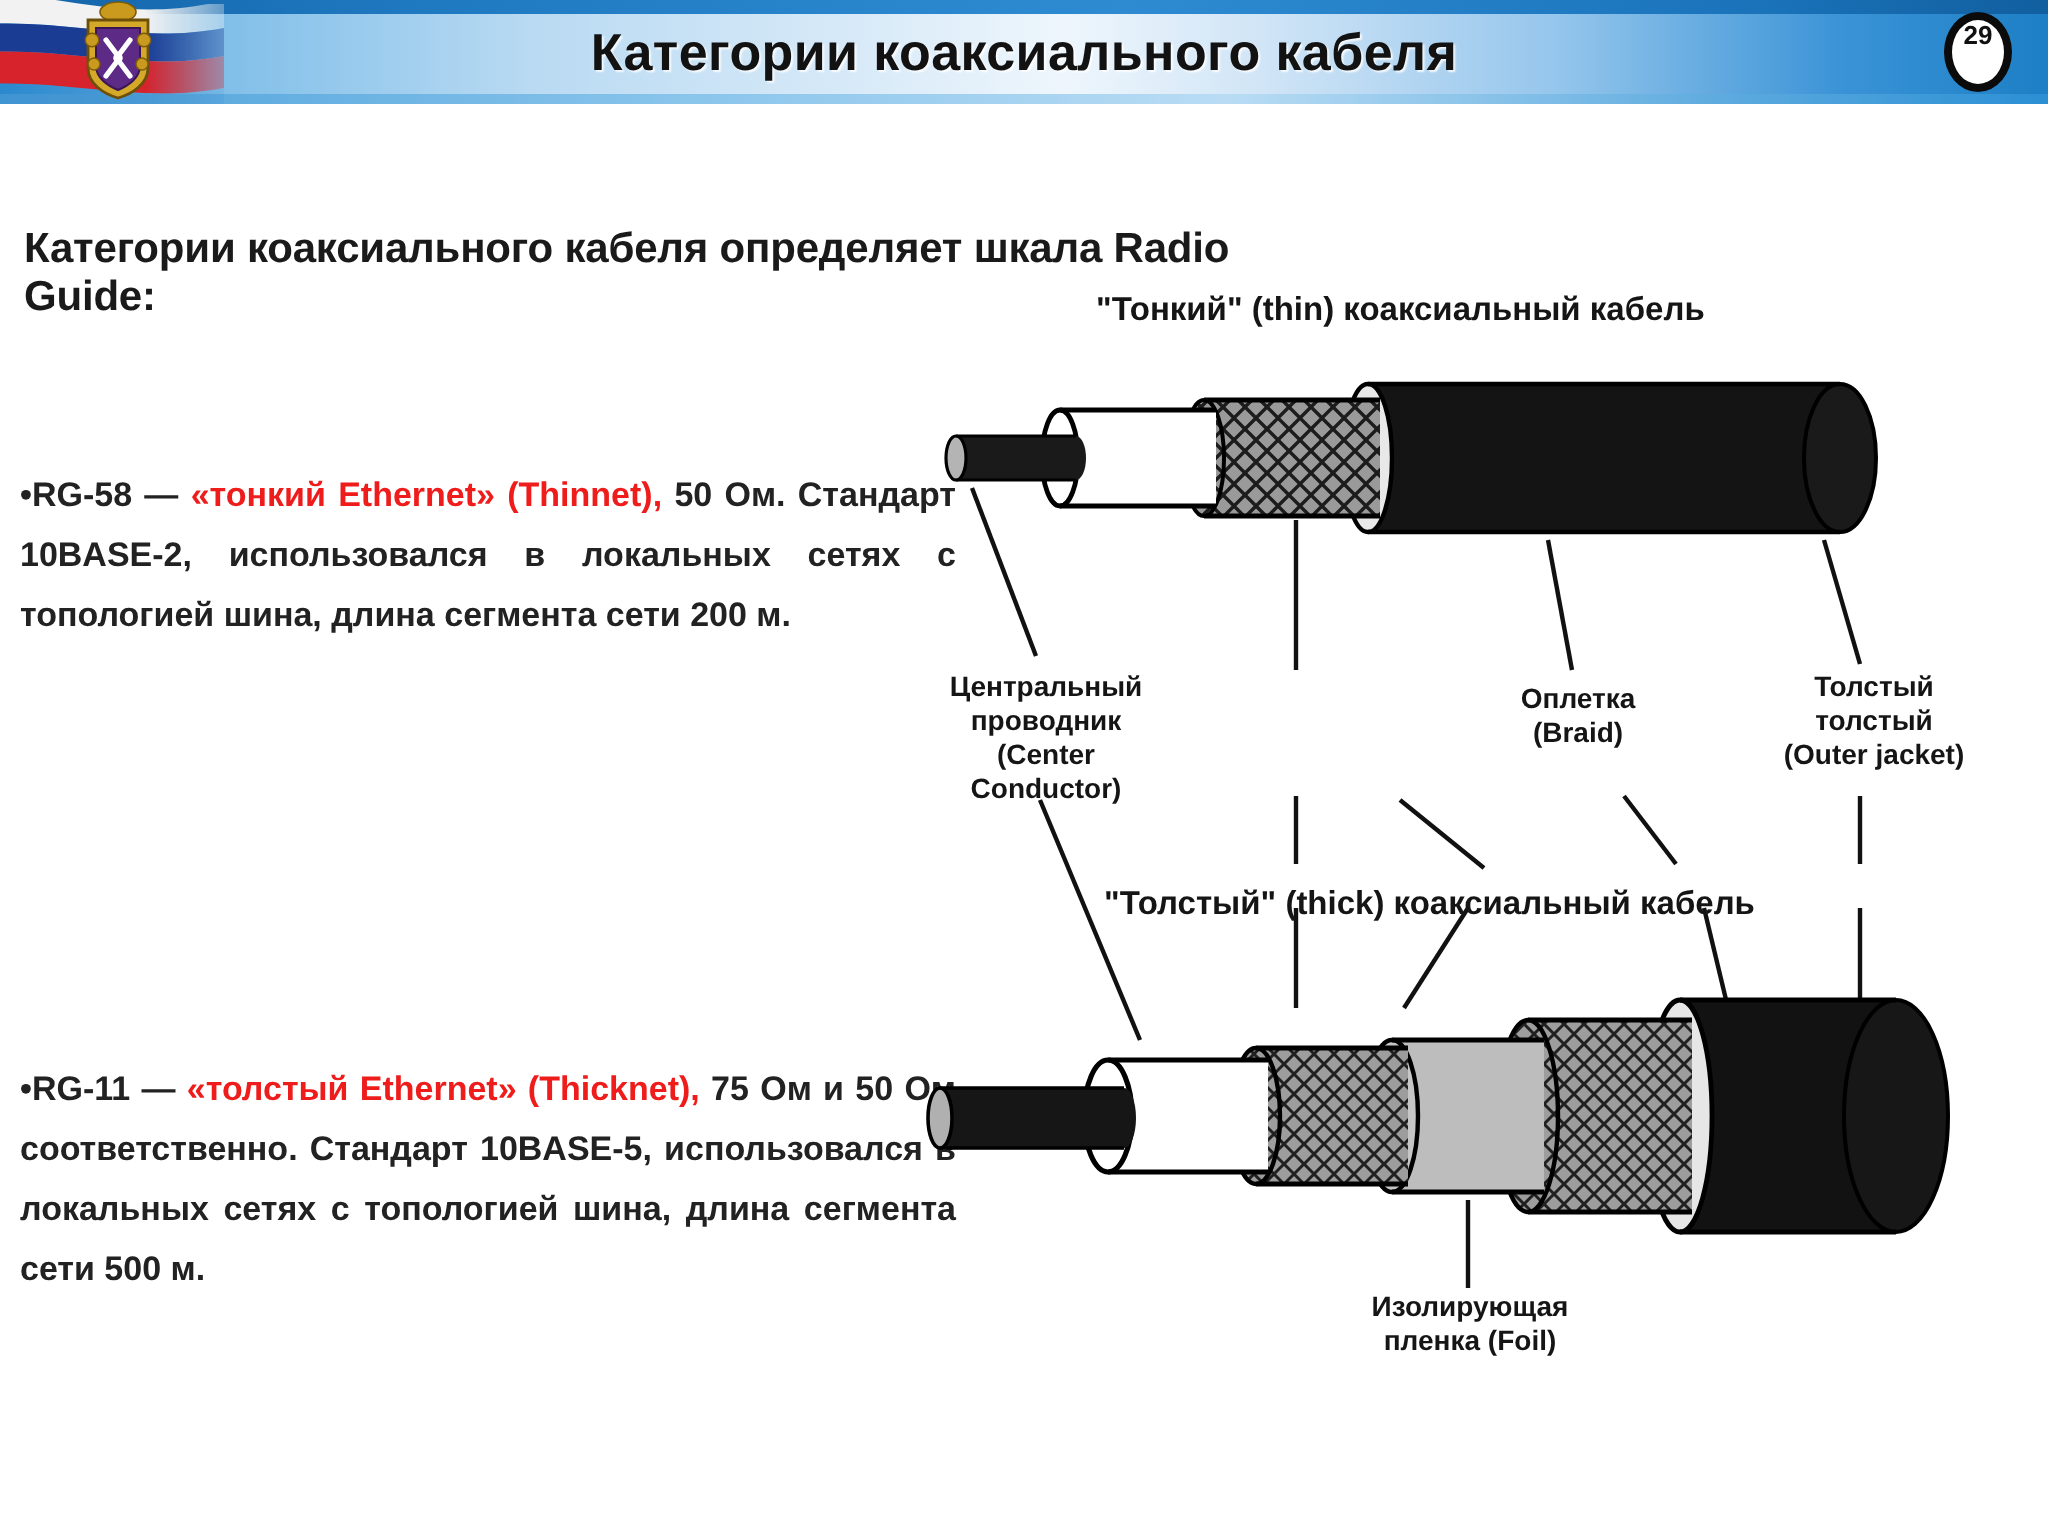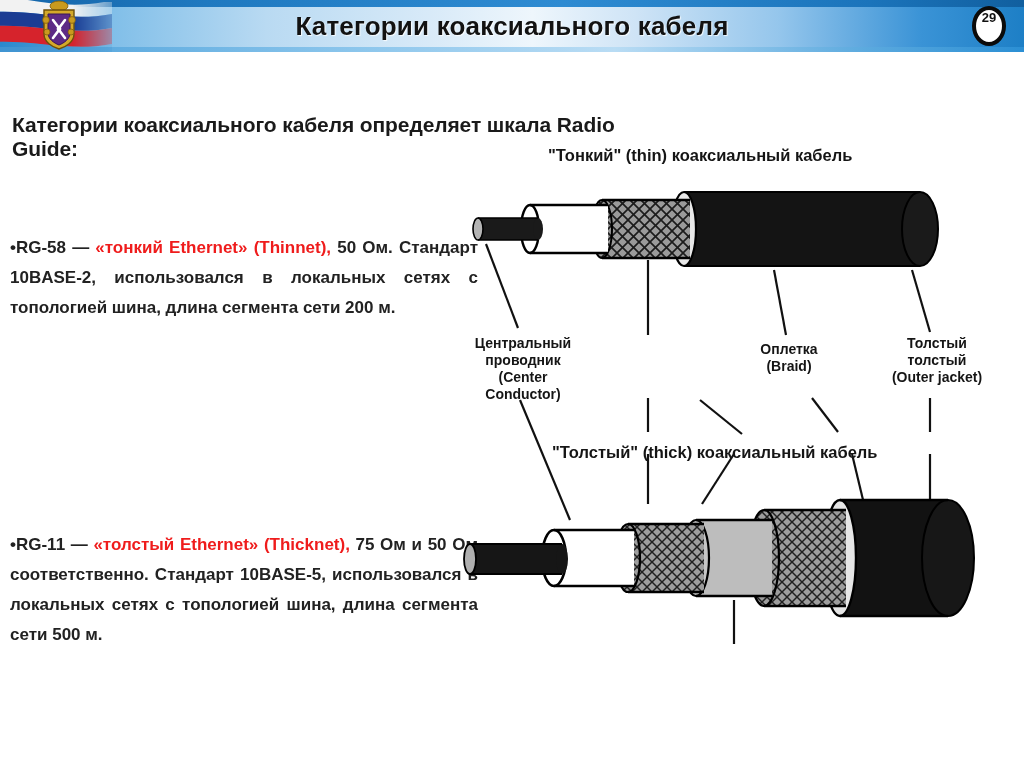--- a/index.html
+++ b/index.html
@@ -327,14 +327,18 @@
     <div>Оплетка</div>
     <div>(Braid)</div>
   </div>
 
   <div class="dg-label" id="lbl-jacket">
     <div>Толстый</div>
     <div>толстый</div>
     <div>(Outer jacket)</div>
   </div>
 
+  <div class="dg-label" id="lbl-foil">
+    <div>Изолирующая</div>
+    <div>пленка (Foil)</div>
+  </div>
 
 </div>
 
 </body></html>

